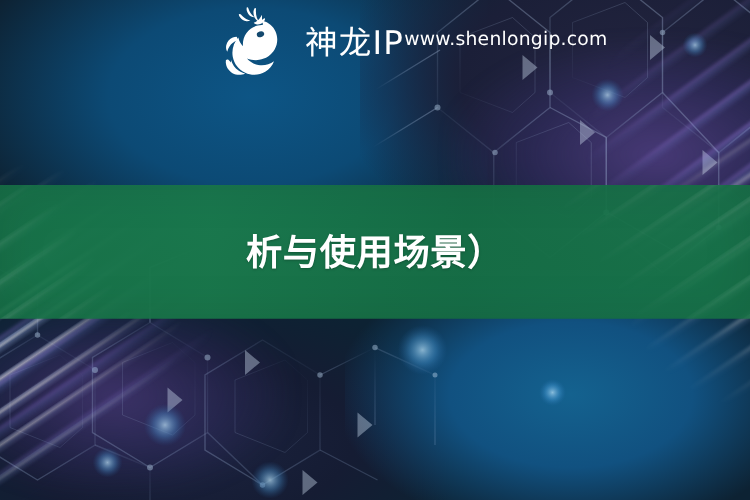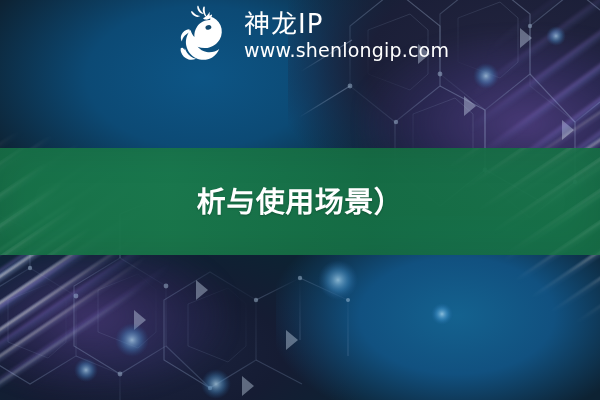--- a/index.html
+++ b/index.html
@@ -227,32 +227,32 @@
     position: absolute;
     left: 168px;
     top: 4px;
     display: flex;
     align-items: center;
     gap: 12px;
     z-index: 7;
   }
   .logo-mark { width: 64px; height: 62px; flex: 0 0 auto; }
   .logo-mark svg { display: block; width: 100%; height: 100%; }
-  .logo-text { display: flex; flex-direction: column; justify-content: center; gap: 0px; }
+  .logo-text { display: flex; flex-direction: row; justify-content: center; gap: 0px; }
   .logo-cn {
     color: #ffffff;
     font-size: 26px;
     font-weight: 500;
     line-height: 30px;
     letter-spacing: 1px;
     font-family: "DejaVu Sans", "Liberation Sans", sans-serif;
   }
   .logo-url {
     color: #ffffff;
-    font-size: 19px;
+    font-size: 15px;
     font-weight: 400;
     line-height: 22px;
     letter-spacing: 0.2px;
     font-family: "DejaVu Sans", "Liberation Sans", sans-serif;
   }
 </style>
 </head>
 <body>
 
 <div id="banner">

